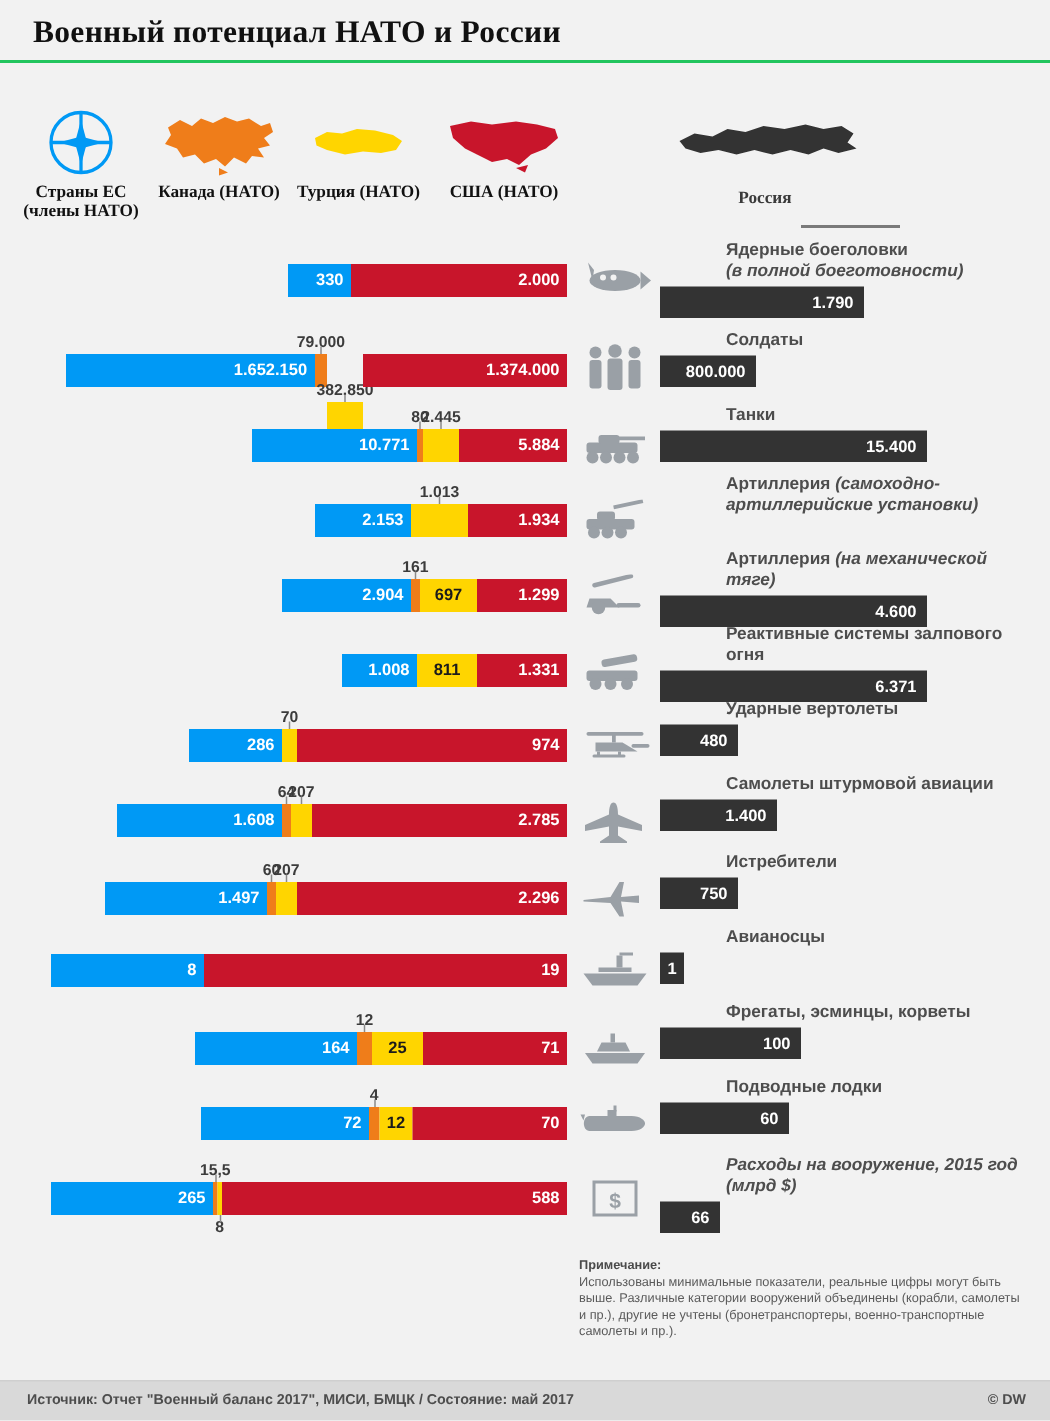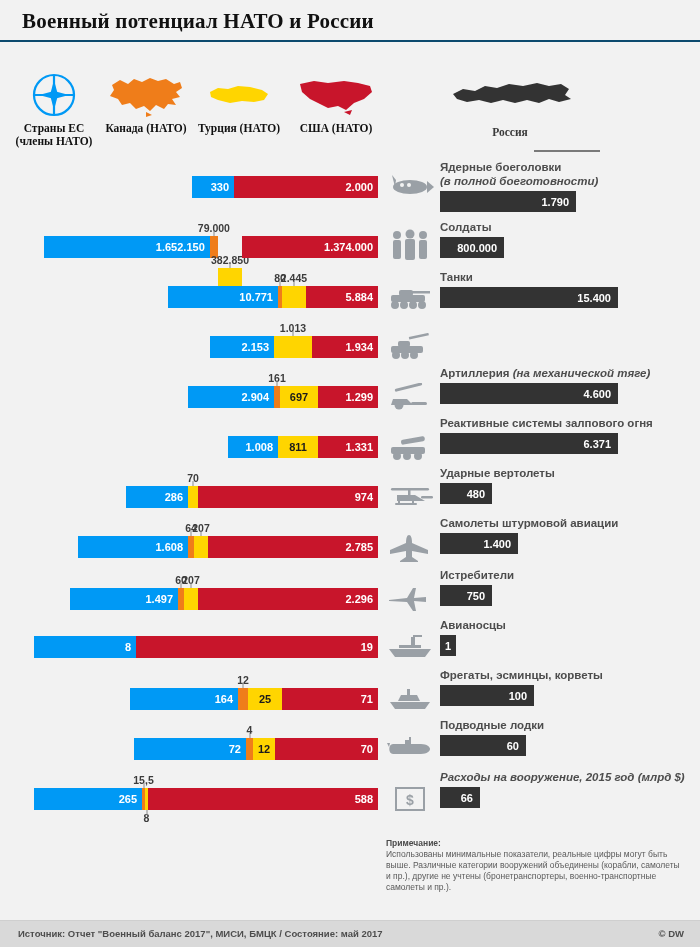--- a/index.html
+++ b/index.html
@@ -8,21 +8,21 @@
     background:#f2f2f2;
     font-family:"Liberation Sans", sans-serif;
     color:#1b1b1b;
     overflow:hidden;
     position:relative;
   }
   
   .title-bar{
     position:absolute;left:0;top:0;width:700px;height:40px;
     background:#f2f2f2;
-    border-bottom:2px solid #0c4a6e;
+    border-bottom:2px solid #22c55e;
   }
   .title-bar .title{
     position:absolute;left:22px;top:9px;
     font-family:"Liberation Serif", serif;
     font-size:21px;font-weight:700;letter-spacing:.2px;
     color:#111;
   }
   
   .legend{
     position:absolute;left:0;top:52px;width:700px;height:100px;
@@ -82,21 +82,21 @@
   
   .icon-col{
     position:absolute;left:382px;top:6px;width:56px;height:42px;
     display:flex;align-items:center;justify-content:center;
   }
   .icon-col svg{display:block;fill:#9aa0a6;}
 
   
   .ru-side{position:absolute;left:440px;top:2px;right:6px;}
   .ru-cat{
-    font-size:11.5px;font-weight:700;color:#4d4d4d;line-height:14px;
+    font-size:11.5px;font-weight:700;color:#4d4d4d;line-height:14px;margin-left:44px;
   }
   .ru-cat .it{font-style:italic;font-weight:700;}
   .ru-bar{
     margin-top:3px;height:21px;background:#333333;
     display:flex;align-items:center;justify-content:flex-end;
   }
   .ru-val{font-size:11px;font-weight:700;color:#fff;padding:0 7px;white-space:nowrap;}
 
   
   .note{
@@ -305,20 +305,24 @@
       <svg viewBox="0 0 50 28" width="50" height="28">
           <rect x="6" y="13" width="32" height="7" rx="2"></rect>
           <rect x="13" y="8" width="12" height="6" rx="2"></rect>
           <rect x="24" y="4" width="20" height="2.5" transform="rotate(-12 24 5)"></rect>
           <circle cx="11" cy="22" r="4"></circle>
           <circle cx="20" cy="22" r="4"></circle>
           <circle cx="29" cy="22" r="4"></circle>
         </svg>
     </div>
     <div class="ru-side" style="top:2px;">
+      <div class="ru-cat">
+        <span>Артиллерия</span>
+        <span class="it">(самоходно-артиллерийские установки)</span>
+      </div>
     </div>
   </div>
 
   <div class="row" style="height:50px;">
     <div class="bars" style="right:322px;width:190px;top:22px;">
       <div class="seg eu" style="width:86px;">
         <span class="seg-val">2.904</span>
       </div>
       <div class="seg ca" style="width:6px;">
         <div class="callout">161</div>

